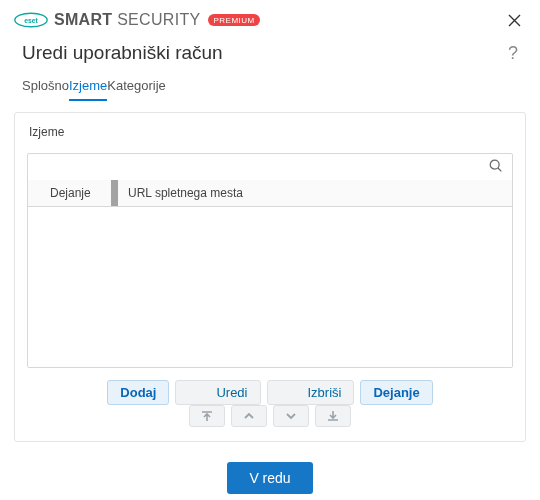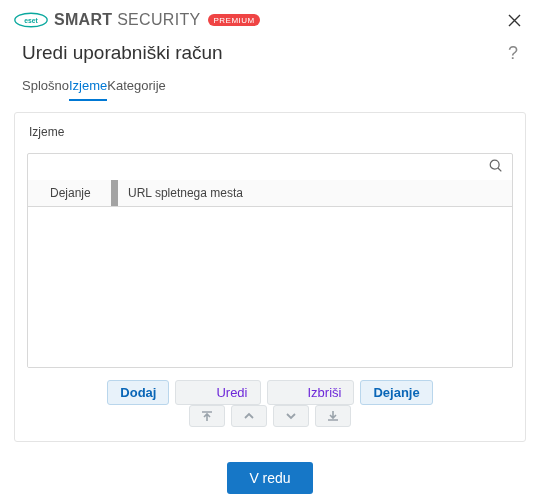--- a/index.html
+++ b/index.html
@@ -152,21 +152,21 @@
     color: #0a66b7;
     cursor: pointer;
     font-family: inherit;
   }
   .btn.primary {
     background: #e8f2fa;
     border-color: #b9d6ec;
     font-weight: 600;
   }
   .btn.disabled {
-    color: #6d28d9;
+    color: #0369a1;
     cursor: default;
     background: #f1f3f4;
     border-color: #dde1e4;
     padding-left: 40px;
   }
   .icon-btn {
     width: 36px;
     padding: 3px 0;
     display: inline-flex;
     align-items: center;

